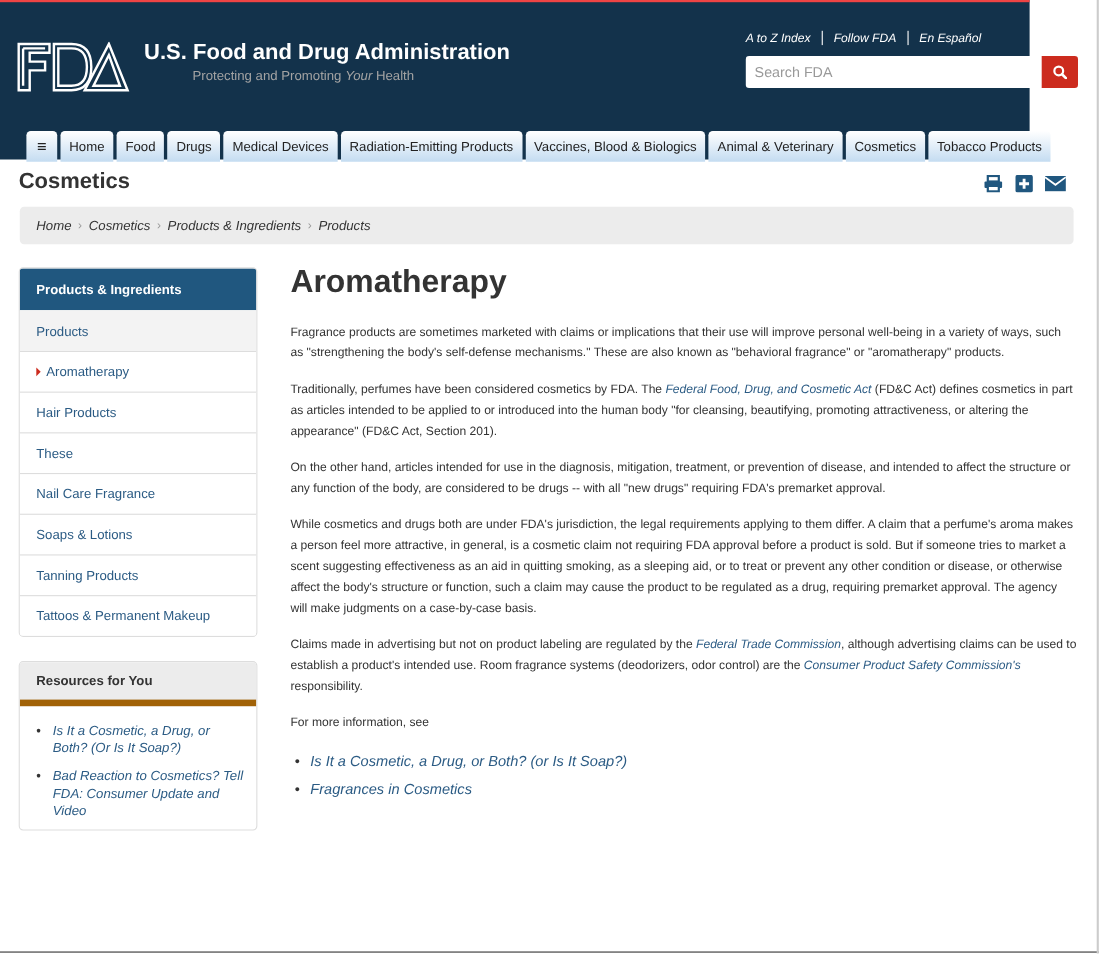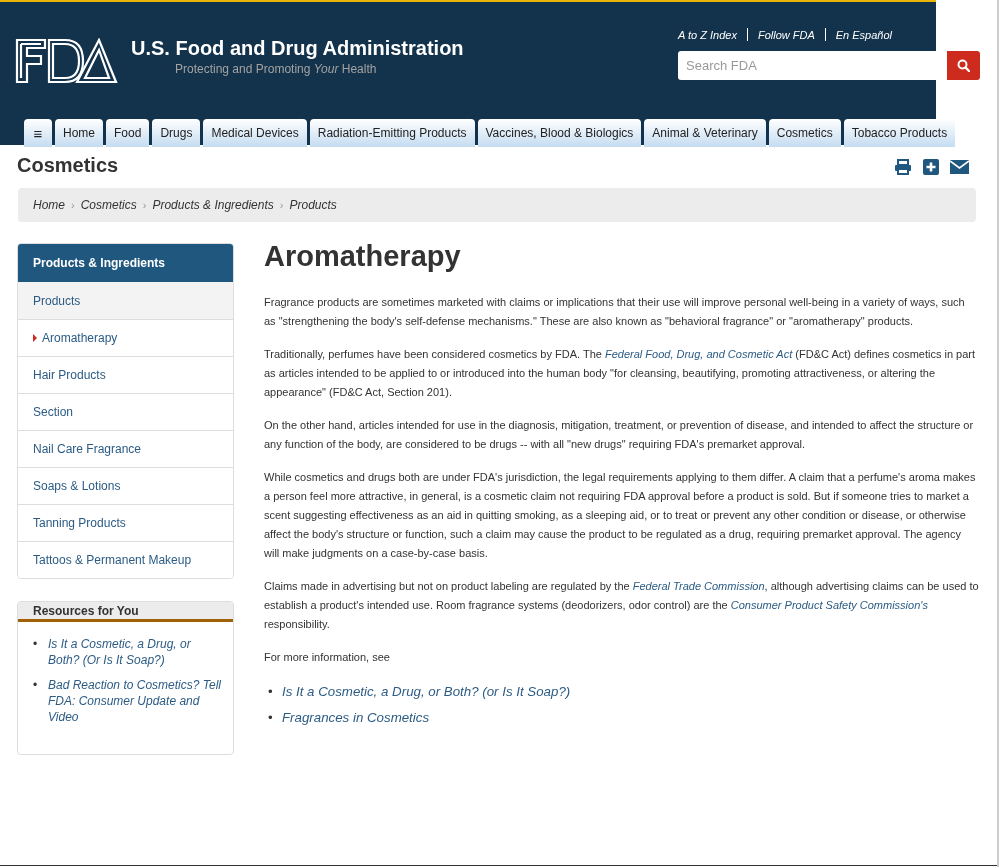--- a/index.html
+++ b/index.html
@@ -1,21 +1,21 @@
 <!DOCTYPE html>
 <html><head>
 <meta charset="utf-8">
 <style>
   * { box-sizing: border-box; margin: 0; padding: 0; }
   html, body { width: 999px; height: 867px; overflow: hidden; background: #fff; }
   body { font-family: "Liberation Sans", sans-serif; color: #333; position: relative; }
   a { color: #2b5b84; text-decoration: none; font-style: italic; }
 
   
-  .header { position: absolute; left: 0; top: 0; width: 936px; height: 145px; background: #13324b; border-top: 2px solid #eab308; }
+  .header { position: absolute; left: 0; top: 0; width: 936px; height: 145px; background: #13324b; border-top: 2px solid #ef4444; }
   .logo { position: absolute; left: 15px; top: 36px; width: 103px; height: 46px; }
   .site-title { position: absolute; left: 131px; top: 35px; color: #fff; font-size: 20px; font-weight: bold; }
   .site-tagline { position: absolute; left: 131px; top: 60px; color: #a3a3a3; font-size: 12px; margin-left: 44px; }
   .util-links { position: absolute; left: 678px; top: 26px; font-size: 11px; color: #fff; display: flex; align-items: center; }
   .util-links a { color: #fff; }
   .util-sep { width: 1px; height: 13px; background: #fff; margin: 0 10px; }
   .search-box { position: absolute; left: 678px; top: 49px; width: 270px; height: 29px; background: #fff; border-radius: 3px 0 0 3px; border: none; font-size: 13px; color: #c2410c; padding: 0 8px; font-family: "Liberation Sans", sans-serif; }
   .search-box::placeholder { color: #999; }
   .search-btn { position: absolute; left: 947px; top: 49px; width: 33px; height: 29px; background: #cc2b1e; border-radius: 0 3px 3px 0; display: flex; align-items: center; justify-content: center; cursor: pointer; }
 
@@ -33,21 +33,21 @@
   .bc-sep { color: #999; margin: 0 6px; font-size: 11px; }
 
   
   .sidenav { position: absolute; left: 17px; top: 243px; width: 217px; border: 1px solid #ddd; border-radius: 4px; overflow: hidden; }
   .sidenav-head { height: 38px; background: #20577f; color: #fff; font-size: 12px; font-weight: bold; display: flex; align-items: center; padding-left: 15px; }
   .sidenav-item { height: 37px; border-top: 1px solid #ddd; display: flex; align-items: center; padding-left: 15px; font-size: 12px; color: #2b5b84; cursor: pointer; background: #fff; }
   .sidenav-item.parent { background: #f3f3f3; border-top: none; }
   .sidenav-item.active::before { content: ""; display: inline-block; width: 0; height: 0; border-top: 4px solid transparent; border-bottom: 4px solid transparent; border-left: 4px solid #cc2b1e; margin-right: 5px; }
 
   .resources { position: absolute; left: 17px; top: 601px; width: 217px; height: 154px; border: 1px solid #ddd; border-radius: 4px; overflow: hidden; }
-  .resources-head { height: 20px; background: #ececec; border-bottom: 3px solid #a16207; font-size: 12px; font-weight: bold; color: #333; display: flex; align-items: center; padding-left: 15px; }
+  .resources-head { height: 40px; background: #ececec; border-bottom: 6px solid #a16207; font-size: 12px; font-weight: bold; color: #333; display: flex; align-items: center; padding-left: 15px; }
   .resources ul { list-style: none; padding: 14px 10px 0 15px; }
   .resources li { position: relative; padding-left: 15px; font-size: 12px; line-height: 16px; margin-bottom: 9px; }
   .resources li::before { content: "•"; position: absolute; left: 0; color: #333; }
 
   
   .main { position: absolute; left: 264px; top: 240px; width: 715px; }
   .main h1 { font-size: 29px; font-weight: bold; color: #333; margin-bottom: 20px; }
   .main p { font-size: 11px; line-height: 19px; color: #333; margin-bottom: 14px; }
   .main ul { list-style: none; margin: -2px 0 12px 4px; }
   .main ul li { position: relative; padding-left: 14px; font-size: 13.3px; line-height: 26px; }
@@ -138,21 +138,21 @@
   <a href="#">Products &amp; Ingredients</a>
   <span class="bc-sep">›</span>
   <a href="#">Products</a>
 </div>
 
 <div class="sidenav">
   <div class="sidenav-head">Products &amp; Ingredients</div>
   <div class="sidenav-item parent">Products</div>
   <div class="sidenav-item active">Aromatherapy</div>
   <div class="sidenav-item">Hair Products</div>
-  <div class="sidenav-item">Section</div>
+  <div class="sidenav-item">These</div>
   <div class="sidenav-item">Nail Care Fragrance</div>
   <div class="sidenav-item">Soaps &amp; Lotions</div>
   <div class="sidenav-item">Tanning Products</div>
   <div class="sidenav-item">Tattoos &amp; Permanent Makeup</div>
 </div>
 
 <div class="resources">
   <div class="resources-head">Resources for You</div>
   <ul>
     <li><a href="#">Is It a Cosmetic, a Drug, or Both? (Or Is It Soap?)</a></li>

